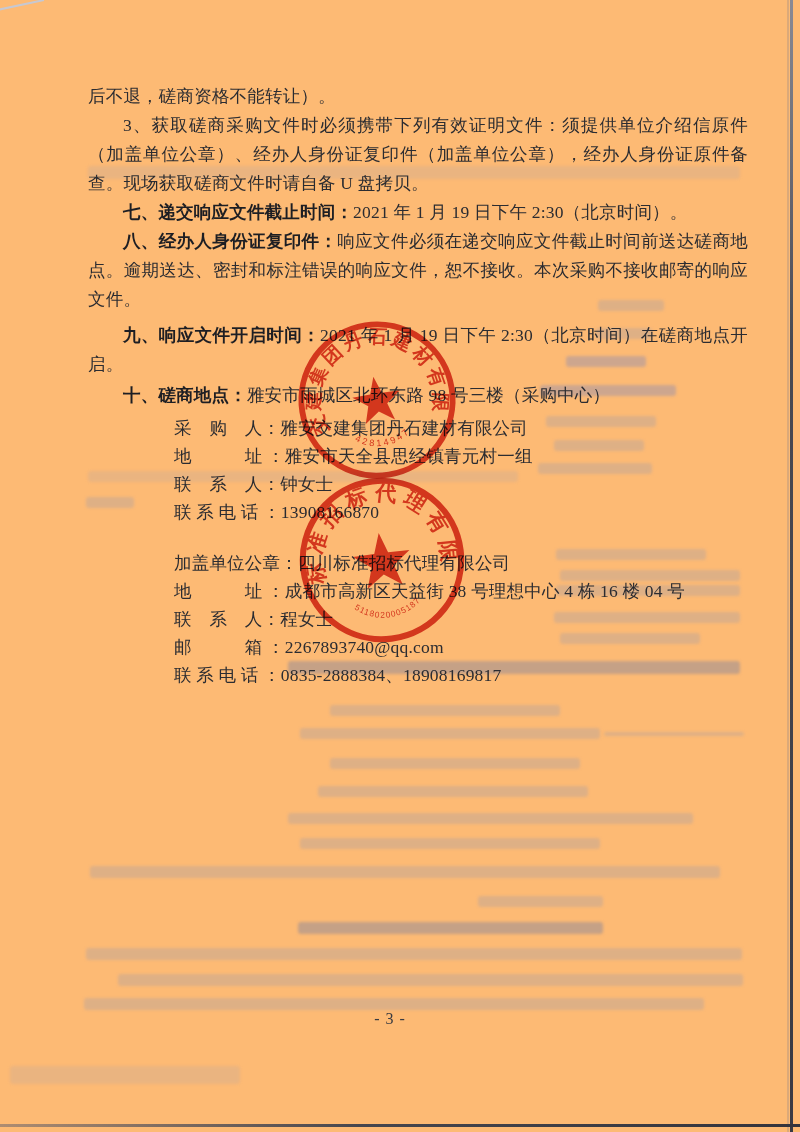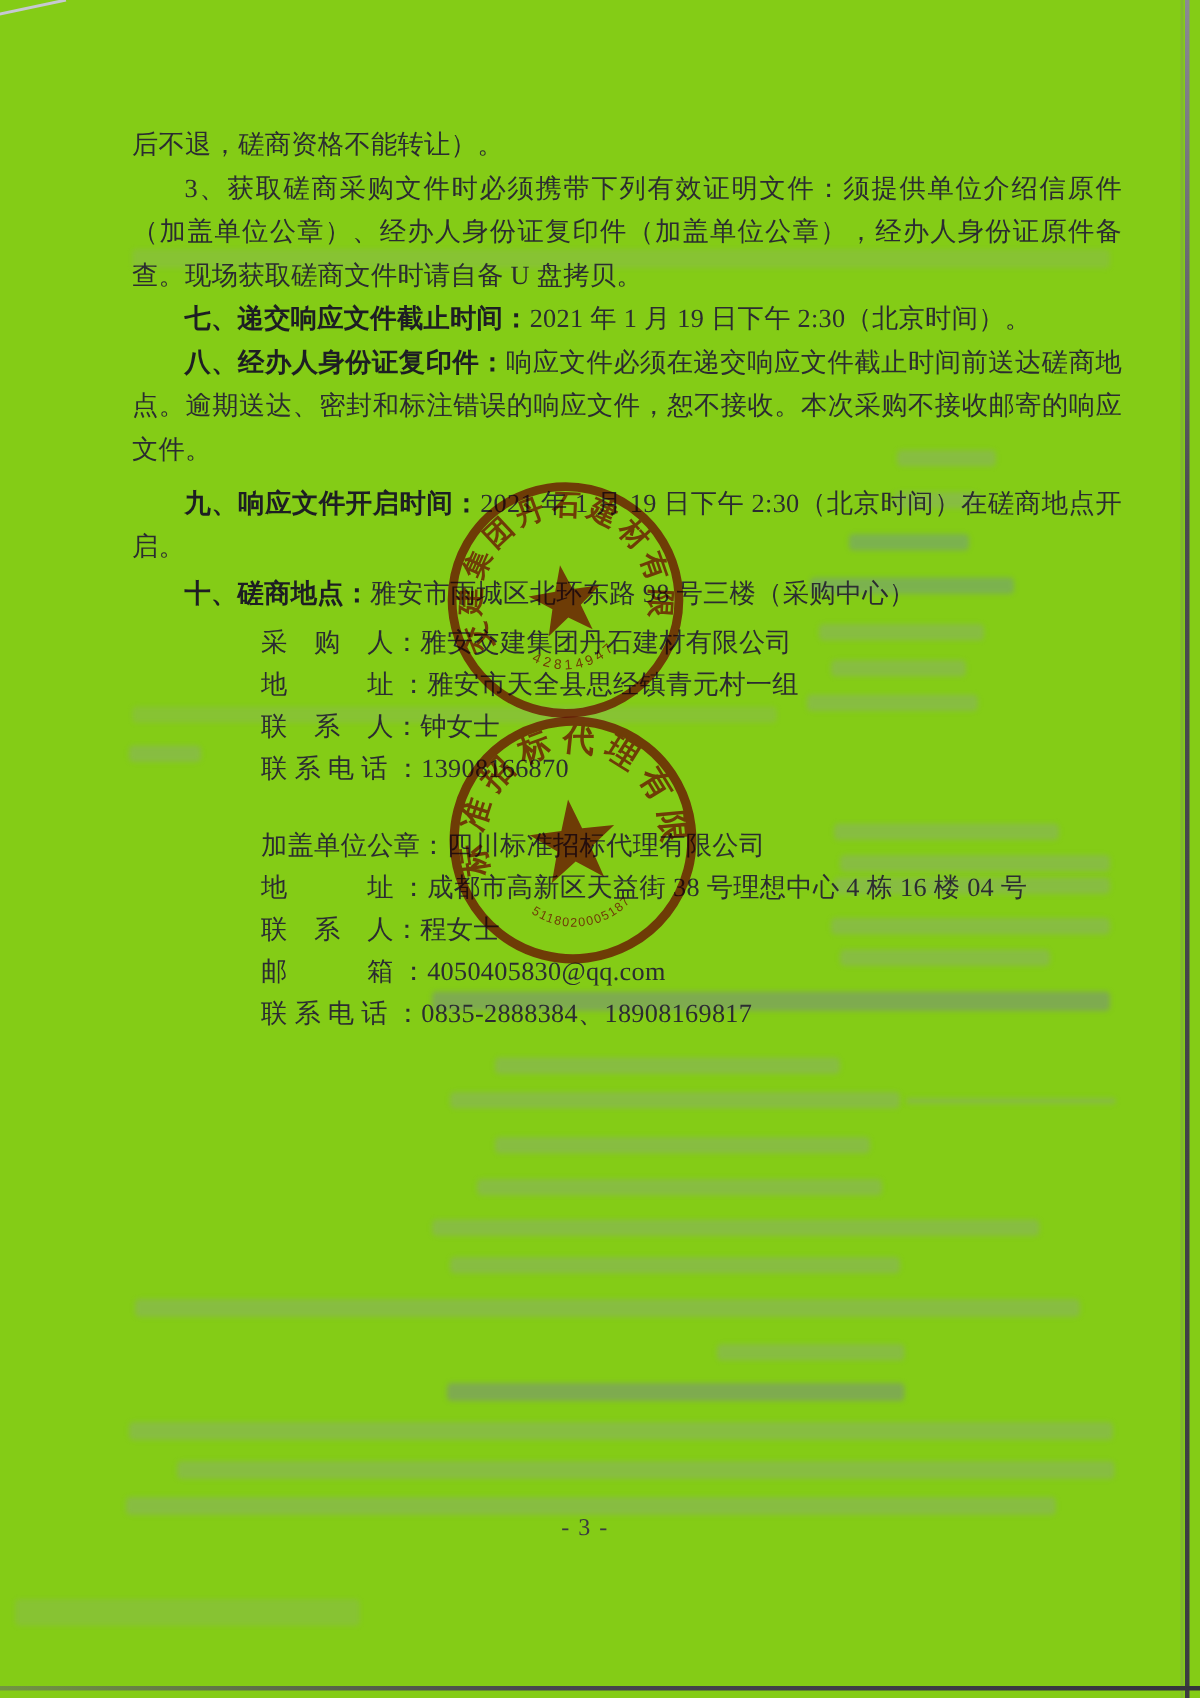--- a/index.html
+++ b/index.html
@@ -2,21 +2,21 @@
 <html><head>
 <meta charset="utf-8">
 <style>
   html,body{margin:0;padding:0;}
   body{
     width:800px;height:1132px;position:relative;overflow:hidden;
     background:#ffffff;
     font-family:"Liberation Serif","DejaVu Serif",serif;
   }
   .page{
-    position:absolute;inset:0;background:#84cc16;
+    position:absolute;inset:0;background:#fdba74;
   }
   
   .edge-right{position:absolute;top:0;left:790px;width:3px;height:1132px;
     background:linear-gradient(to bottom,#8a8a94,#4a4a52 30%,#3a3a42);}
   .edge-right-soft{position:absolute;top:0;left:787px;width:2px;height:1132px;background:rgba(120,120,135,.25);}
   .edge-bottom{position:absolute;top:1124px;left:0;width:800px;height:3px;
     background:linear-gradient(to right,rgba(95,95,110,.5),#46464e 45%,#34343c);}
   .corner-fold{position:absolute;top:9px;left:-3px;width:48px;height:2px;background:#c6c8d2;
     transform:rotate(-12deg);transform-origin:left center;}
   
@@ -98,21 +98,21 @@
       <div class="crow"><span class="clabel">采　购　人：</span><span class="cvalue">雅安交建集团丹石建材有限公司</span></div>
       <div class="crow"><span class="clabel">地　　　址 ：</span><span class="cvalue">雅安市天全县思经镇青元村一组</span></div>
       <div class="crow"><span class="clabel">联　系　人：</span><span class="cvalue">钟女士</span></div>
       <div class="crow"><span class="clabel">联 系 电 话 ：</span><span class="cvalue">13908166870</span></div>
     </div>
 
     <div class="contact-block agency">
       <div class="crow"><span class="clabel">加盖单位公章：</span><span class="cvalue">四川标准招标代理有限公司</span></div>
       <div class="crow"><span class="clabel">地　　　址 ：</span><span class="cvalue">成都市高新区天益街 38 号理想中心 4 栋 16 楼 04 号</span></div>
       <div class="crow"><span class="clabel">联　系　人：</span><span class="cvalue">程女士</span></div>
-      <div class="crow"><span class="clabel">邮　　　箱 ：</span><span class="cvalue">4050405830@qq.com</span></div>
+      <div class="crow"><span class="clabel">邮　　　箱 ：</span><span class="cvalue">2267893740@qq.com</span></div>
       <div class="crow"><span class="clabel">联 系 电 话 ：</span><span class="cvalue">0835-2888384、18908169817</span></div>
     </div>
   </div>
 
   <div class="stamp stamp1">
     <svg viewBox="0 0 200 200" xmlns="http://www.w3.org/2000/svg">
       <defs>
         <path id="arc1t" d="M 34.9 119.9 A 68 68 0 1 1 165.0 119.9"></path>
         <path id="arc1b" d="M 54.95 131.55 A 55 55 0 0 0 145.05 131.55"></path>
       </defs>

